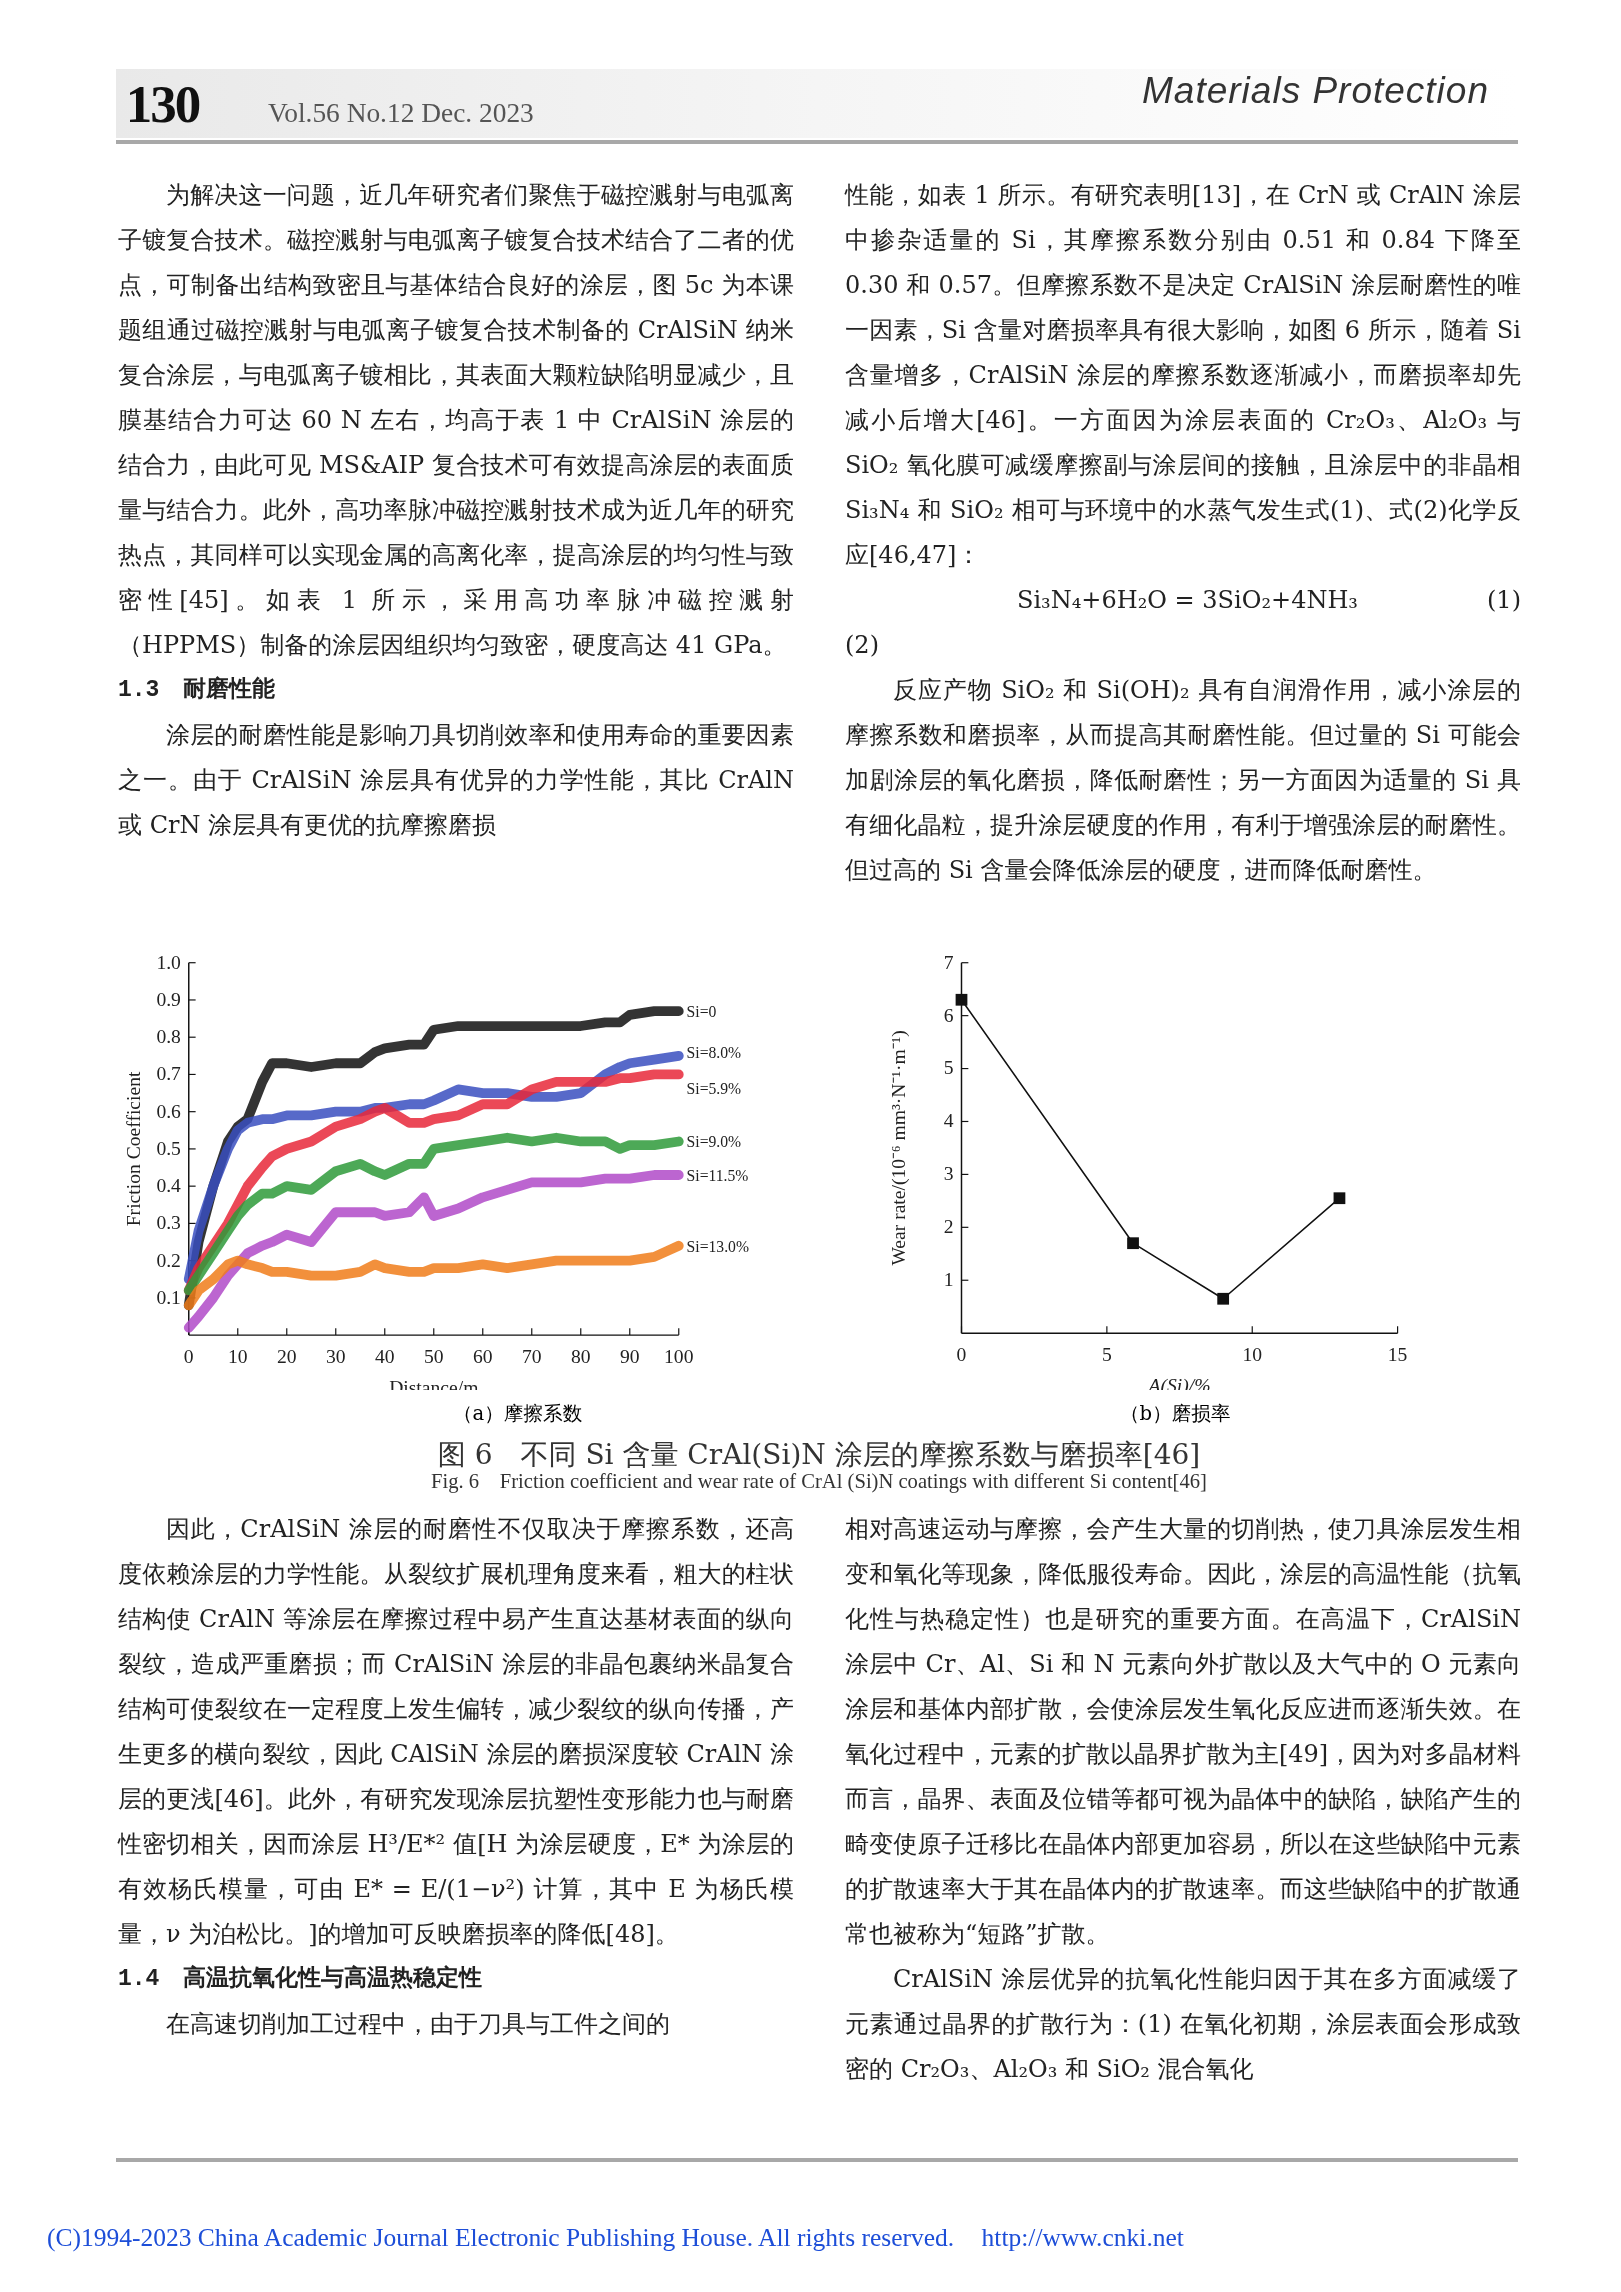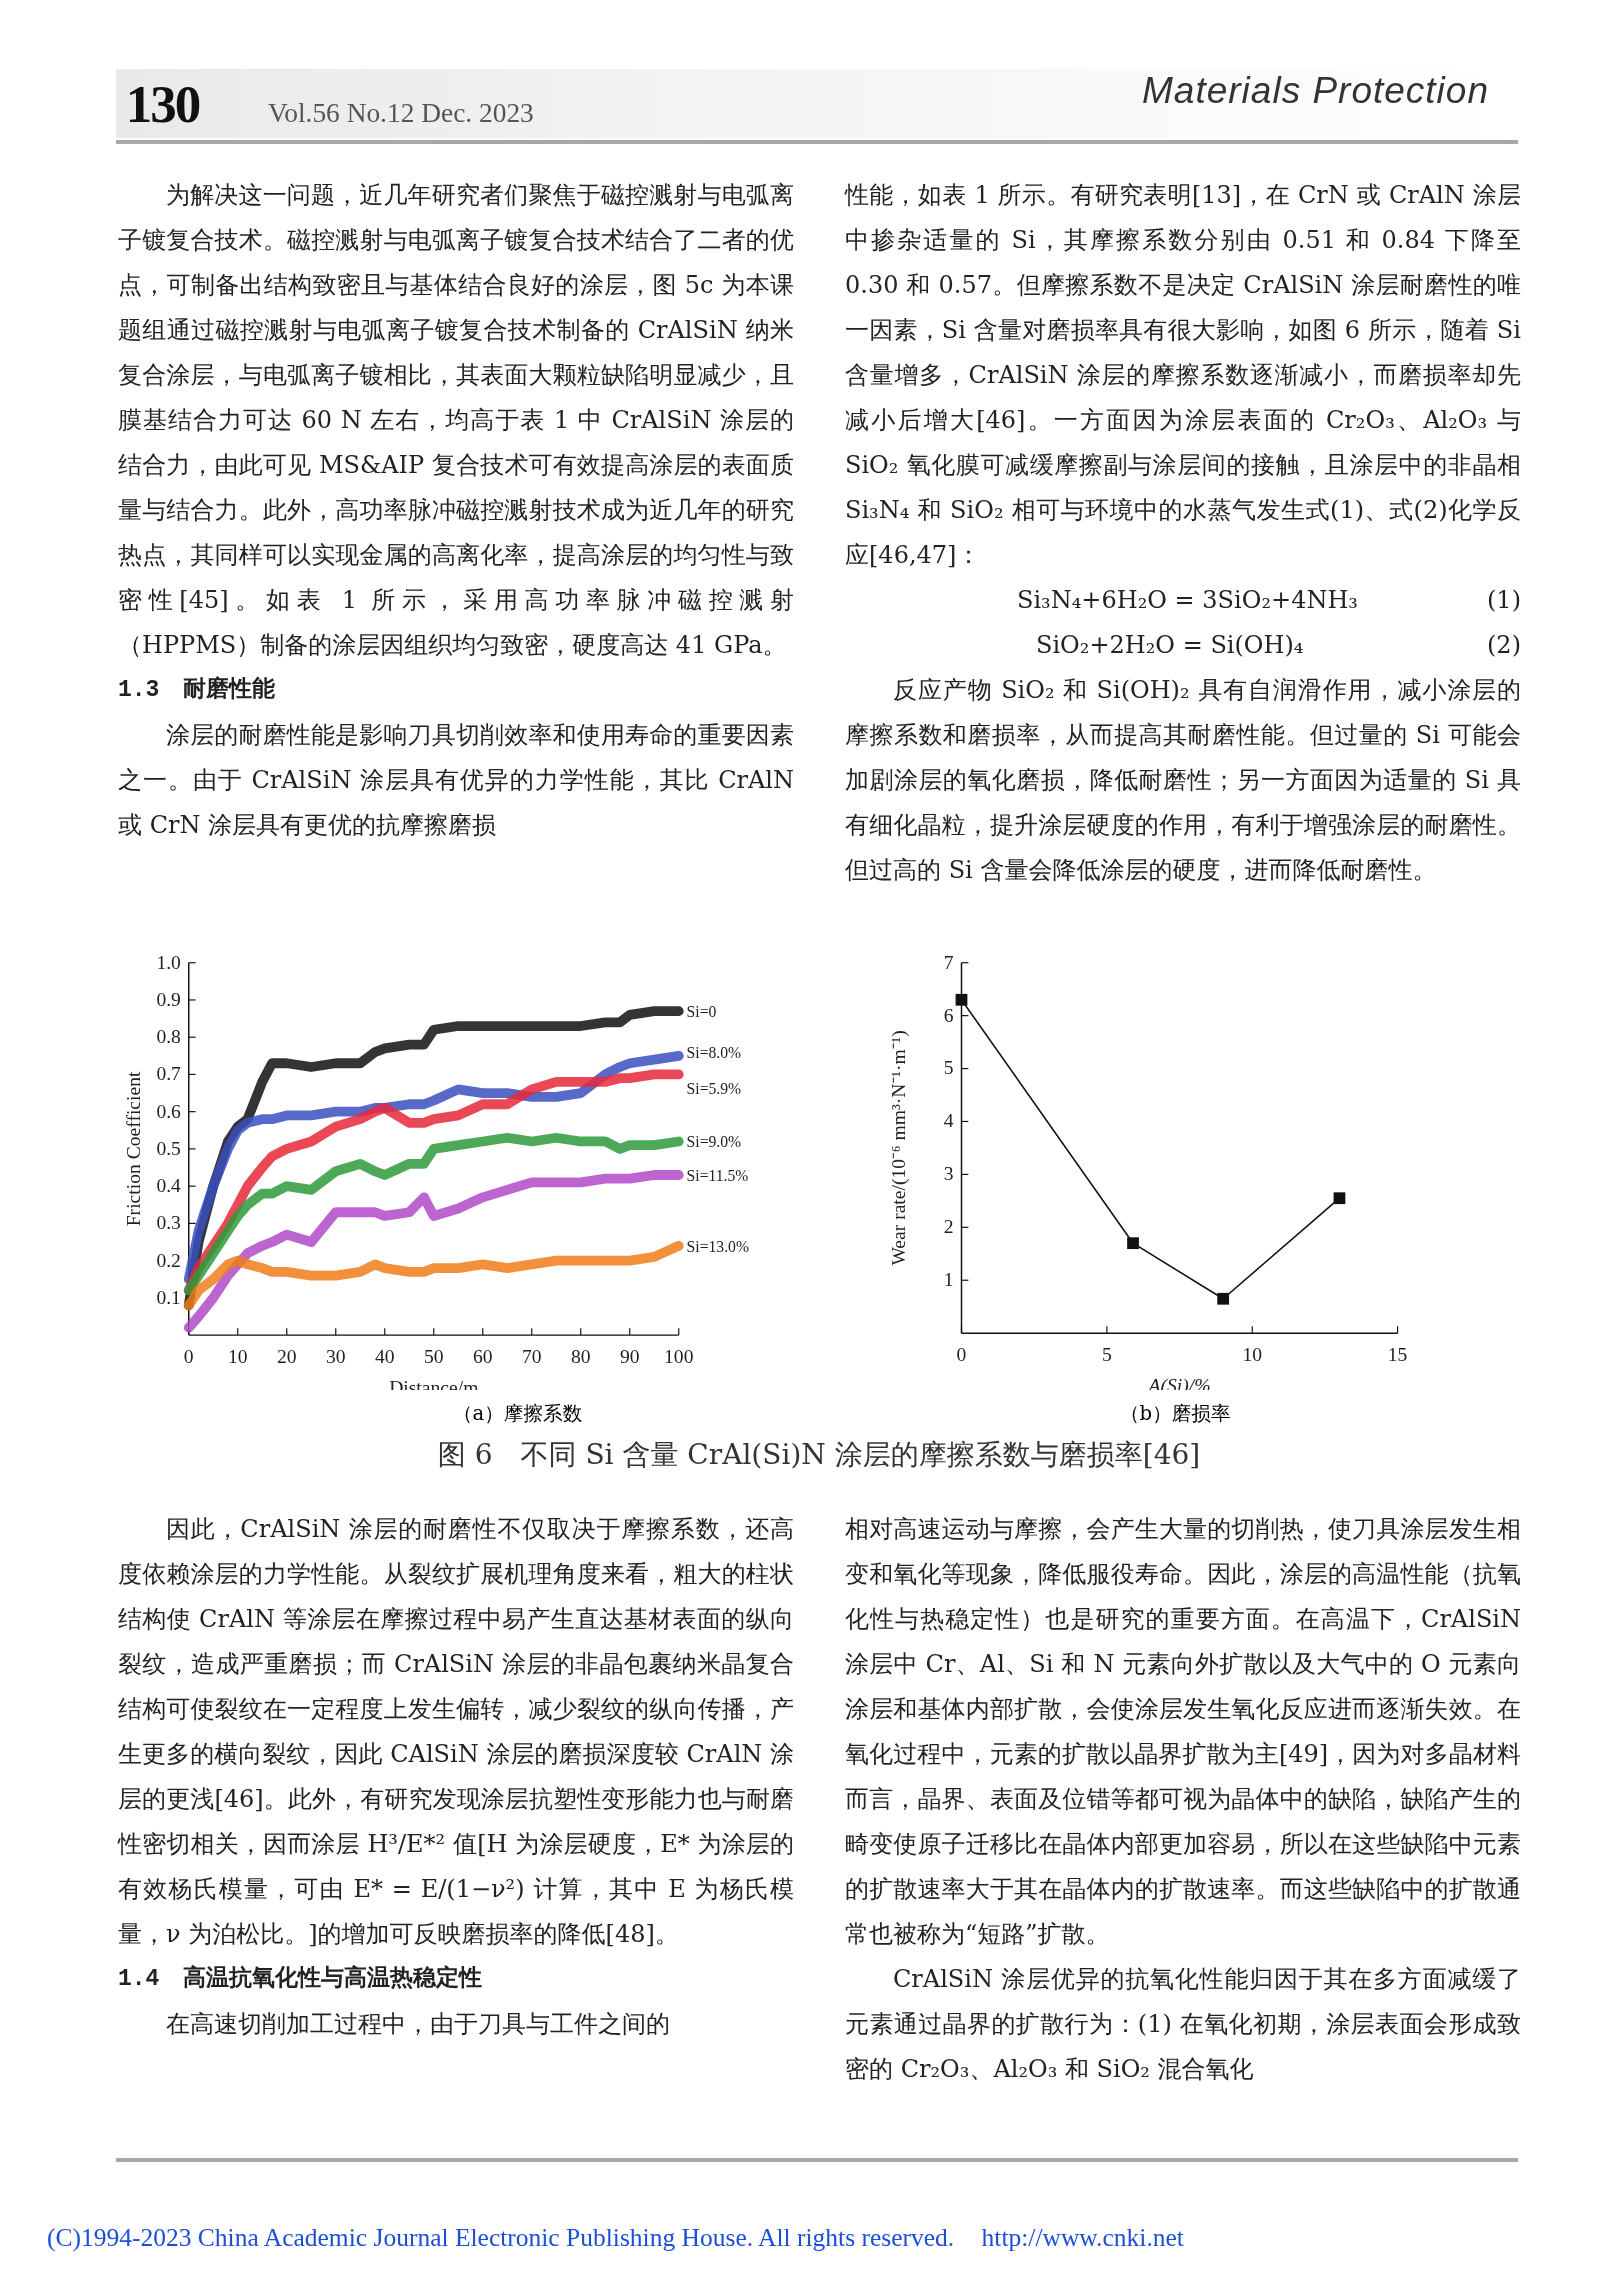--- a/index.html
+++ b/index.html
@@ -57,21 +57,20 @@
   <p>涂层的耐磨性能是影响刀具切削效率和使用寿命的重要因素之一。由于 CrAlSiN 涂层具有优异的力学性能，其比 CrAlN 或 CrN 涂层具有更优的抗摩擦磨损</p>
 </div>
 
 <div class="col right-top">
   <p class="noindent">性能，如表 1 所示。有研究表明[13]，在 CrN 或 CrAlN 涂层中掺杂适量的 Si，其摩擦系数分别由 0.51 和 0.84 下降至 0.30 和 0.57。但摩擦系数不是决定 CrAlSiN 涂层耐磨性的唯一因素，Si 含量对磨损率具有很大影响，如图 6 所示，随着 Si 含量增多，CrAlSiN 涂层的摩擦系数逐渐减小，而磨损率却先减小后增大[46]。一方面因为涂层表面的 Cr₂O₃、Al₂O₃ 与 SiO₂ 氧化膜可减缓摩擦副与涂层间的接触，且涂层中的非晶相 Si₃N₄ 和 SiO₂ 相可与环境中的水蒸气发生式(1)、式(2)化学反应[46,47]：</p>
   <p class="eq">
     <span class="formula">Si₃N₄+6H₂O = 3SiO₂+4NH₃</span>
     <span>(1)</span>
   </p>
   <p class="eq e2">
-    <span class="formula">SiO₂+2H₂O = Si(OH)₄</span>
     <span>(2)</span>
   </p>
   <p>反应产物 SiO₂ 和 Si(OH)₂ 具有自润滑作用，减小涂层的摩擦系数和磨损率，从而提高其耐磨性能。但过量的 Si 可能会加剧涂层的氧化磨损，降低耐磨性；另一方面因为适量的 Si 具有细化晶粒，提升涂层硬度的作用，有利于增强涂层的耐磨性。但过高的 Si 含量会降低涂层的硬度，进而降低耐磨性。</p>
 </div>
 
 <div class="fig-area">
   <svg id="chart-a" width="706" height="441" style="position:absolute;left:0;top:0;" viewBox="0 0 720 450">
       <line x1="72" y1="14" x2="72" y2="394" stroke="#111" stroke-width="1.5"></line>
       <line x1="72" y1="394" x2="572" y2="394" stroke="#111" stroke-width="1.5"></line>
       <line x1="72" y1="394" x2="72" y2="387" stroke="#111" stroke-width="1.2"></line>
@@ -160,20 +159,21 @@
       <text x="0" y="0" text-anchor="middle" font-size="20" fill="#222" transform="translate(22,203) rotate(-90)">Wear rate/(10⁻⁶ mm³·N⁻¹·m⁻¹)</text>
       <polyline points="80,51.80000000000001 255.03333333333336,300.2 347,356.9 465.6666666666667,254.3" fill="none" stroke="#111111" stroke-width="1.6" stroke-linejoin="round" stroke-linecap="round" opacity="1"></polyline>
       <rect x="74" y="45.80000000000001" width="12" height="12" fill="#111"></rect>
       <rect x="249.03333333333336" y="294.2" width="12" height="12" fill="#111"></rect>
       <rect x="341" y="350.9" width="12" height="12" fill="#111"></rect>
       <rect x="459.6666666666667" y="248.3" width="12" height="12" fill="#111"></rect>
     </svg>
   <div class="subcap" style="left:335px;top:451px;">（a）摩擦系数</div>
   <div class="subcap" style="left:1002px;top:451px;">（b）磨损率</div>
   <div class="cap-cn">图 6　不同 Si 含量 CrAl(Si)N 涂层的摩擦系数与磨损率[46]</div>
+  <div class="cap-en">Fig. 6　Friction coefficient and wear rate of CrAl (Si)N coatings with different Si content[46]</div>
 </div>
 
 <div class="col left-bot">
   <p>因此，CrAlSiN 涂层的耐磨性不仅取决于摩擦系数，还高度依赖涂层的力学性能。从裂纹扩展机理角度来看，粗大的柱状结构使 CrAlN 等涂层在摩擦过程中易产生直达基材表面的纵向裂纹，造成严重磨损；而 CrAlSiN 涂层的非晶包裹纳米晶复合结构可使裂纹在一定程度上发生偏转，减少裂纹的纵向传播，产生更多的横向裂纹，因此 CAlSiN 涂层的磨损深度较 CrAlN 涂层的更浅[46]。此外，有研究发现涂层抗塑性变形能力也与耐磨性密切相关，因而涂层 H³/E*² 值[H 为涂层硬度，E* 为涂层的有效杨氏模量，可由 E* = E/(1−ν²) 计算，其中 E 为杨氏模量，ν 为泊松比。]的增加可反映磨损率的降低[48]。</p>
   <p class="section-h">
     <span class="num">1.4</span><span>高温抗氧化性与高温热稳定性</span>
   </p>
   <p>在高速切削加工过程中，由于刀具与工件之间的</p>
 </div>
 

